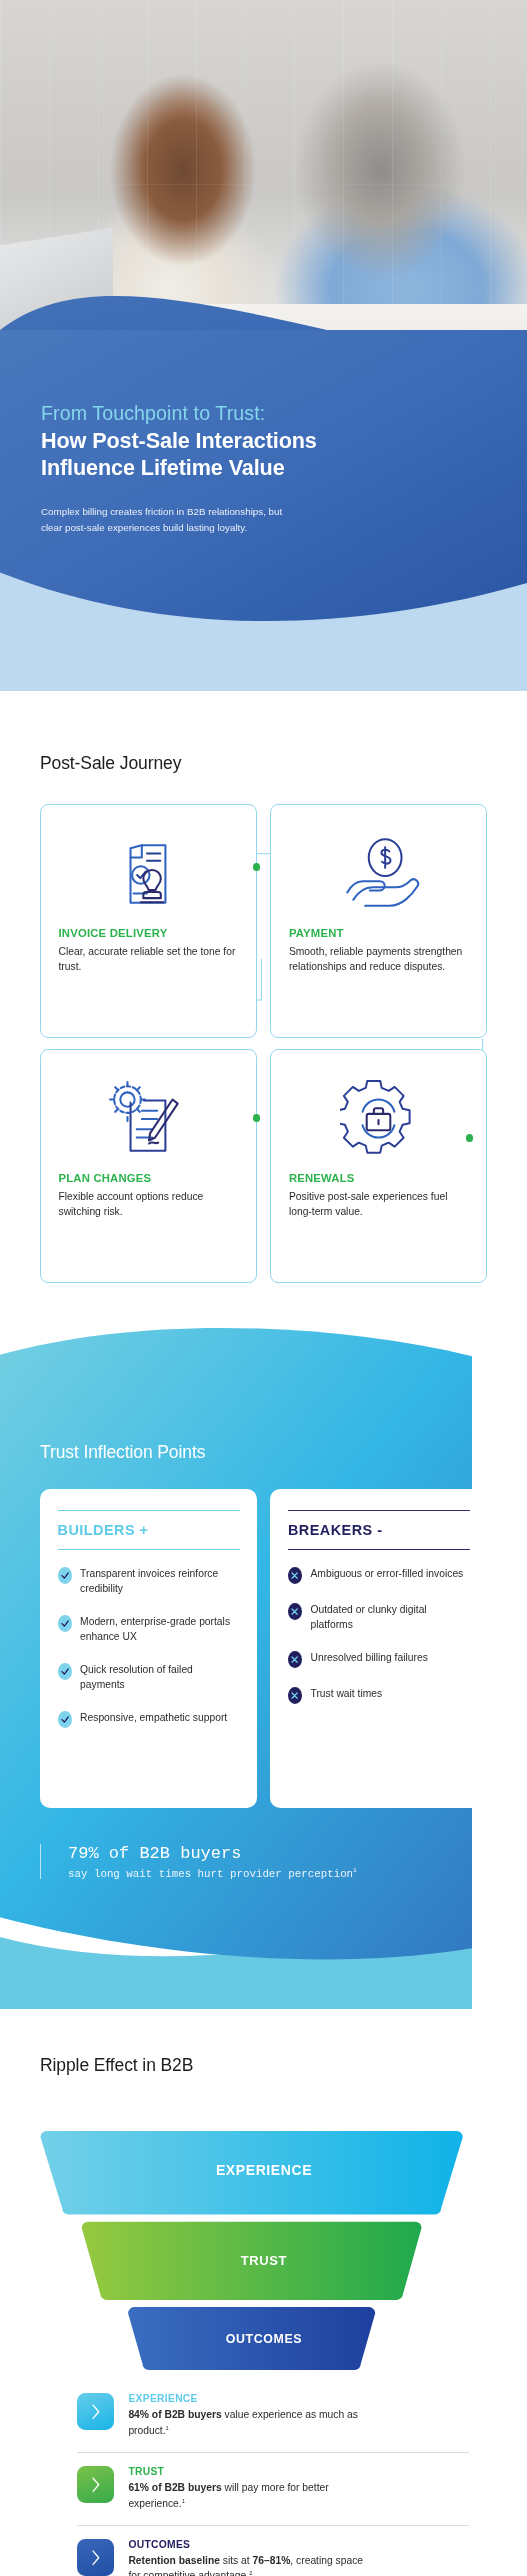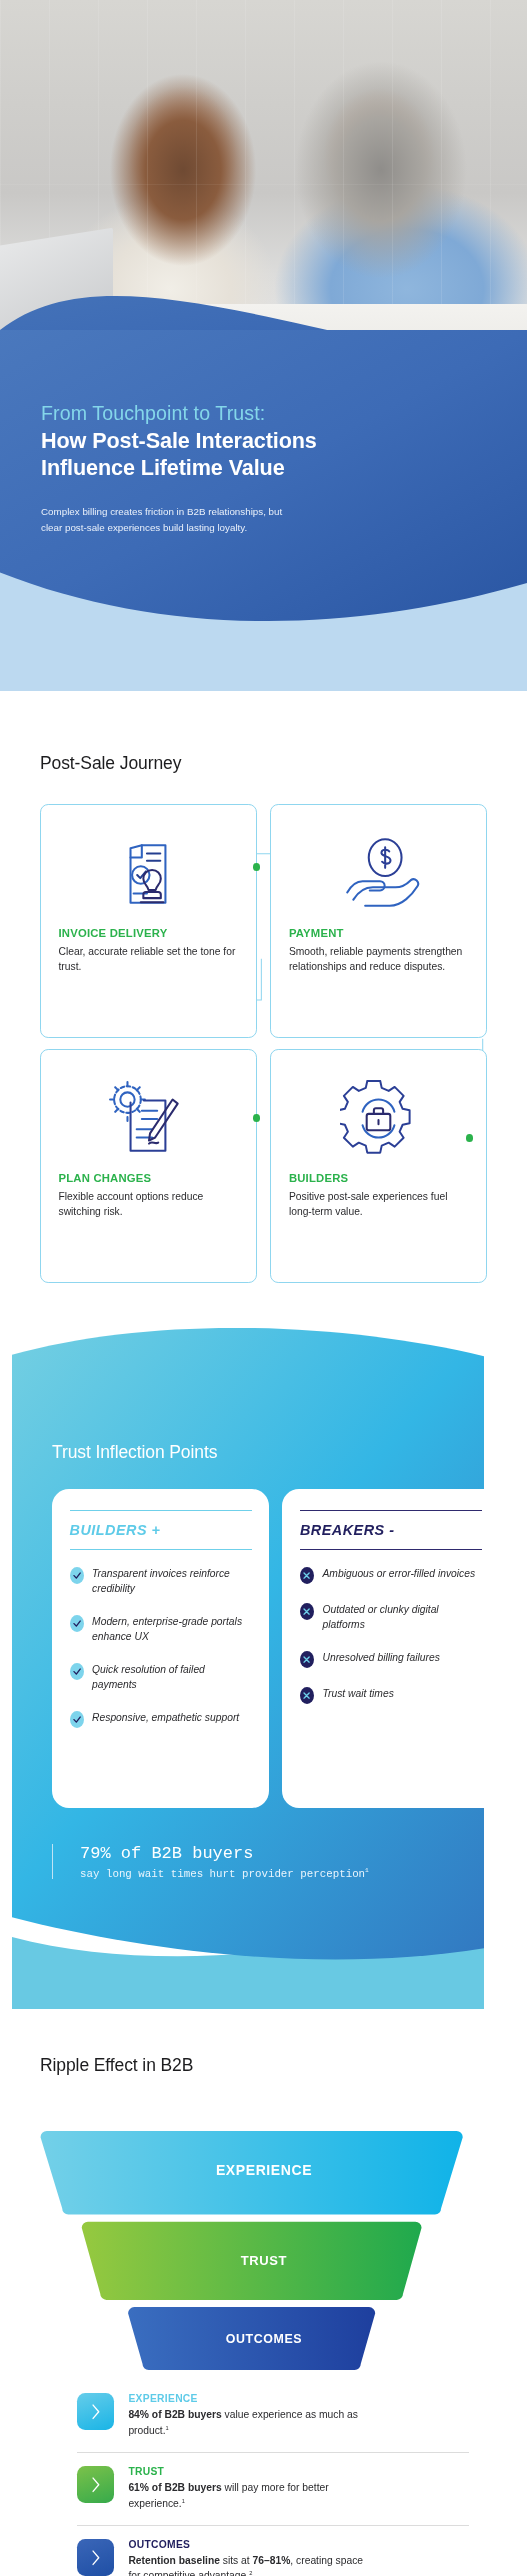--- a/index.html
+++ b/index.html
@@ -64,25 +64,25 @@
     position:relative;width:217px;height:234px;border:0.8px solid #8fd6ef;border-radius:8.2px;background:#fff;
     padding:19.6px 17.5px 14.4px 17.5px;display:flex;flex-direction:column;
   }
   .jicon{height:98px;display:flex;align-items:center;justify-content:center;}
   .jicon svg{display:block;}
   .jlabel{font-size:11.3px;font-weight:700;color:#2bb24c;letter-spacing:0.2px;margin-top:4.1px;}
   .jtext{margin-top:5.2px;font-size:10.3px;line-height:1.46;color:#2b2b2e;}
   .dot{position:absolute;width:6.7px;height:7.7px;border-radius:50%;background:#2bb24c;}
 
   
-  .trust{position:absolute;left:12px;top:1293px;width:472px;height:716px;overflow:hidden;}
+  .trust{position:absolute;left:0;top:1293px;width:472px;height:716px;overflow:hidden;}
   .trust-bg{position:absolute;left:0;top:0;width:528px;height:716px;}
   .trust h2{position:absolute;left:40px;top:149px;}
   .tcards{position:absolute;left:40px;top:196px;width:448px;display:flex;gap:13.4px;}
-  .tcard{width:217px;background:#fff;border-radius:17px;padding:20.6px 17.5px 24px 17.5px;min-height:319px;font-style:italic;}
+  .tcard{width:217px;background:#fff;border-radius:10px;padding:20.6px 17.5px 24px 17.5px;min-height:319px;}
   .tcard .rule{height:1px;background:#6fd0ea;margin-bottom:11.3px;}
   .tcard.breakers .rule{background:#2f2a6e;}
   .tcard h3{font-size:14.4px;font-weight:700;color:#5ecbe8;letter-spacing:0.5px;}
   .tcard.breakers h3{color:#211f5e;}
   .tcard .rule2{height:1px;background:#6fd0ea;margin-top:11.3px;margin-bottom:15.5px;}
   .tcard.breakers .rule2{background:#2f2a6e;}
   .tli{display:flex;gap:8.2px;align-items:flex-start;margin-bottom:17.5px;}
   .tli:last-child{margin-bottom:0;}
   .badge{flex:0 0 auto;width:14.4px;height:17.5px;border-radius:50%;background:#7dd4ec;
     display:flex;align-items:center;justify-content:center;margin-top:1px;}
@@ -241,21 +241,21 @@
           <div class="jicon">
             <svg width="77" height="77" viewBox="0 0 150 150" fill="none" stroke="#2b4ea2" stroke-width="4" stroke-linecap="round" stroke-linejoin="round">
               <path d="M62,6 l26,0 l3,14 l14,6 l12,-8 l18,18 l-8,12 l6,14 l14,3 l0,26 l-14,3 l-6,14 l8,12 l-18,18 l-12,-8 l-14,6 l-3,14 l-26,0 l-3,-14 l-14,-6 l-12,8 l-18,-18 l8,-12 l-6,-14 l-14,-3 l0,-26 l14,-3 l6,-14 l-8,-12 l18,-18 l12,8 l14,-6 Z" transform="translate(-7,-4) scale(0.97)" stroke="#2b3f96"></path>
               <path d="M44,62 a32,32 0 0 1 62,0" stroke="#2f63c0"></path>
               <path d="M44,88 a32,32 0 0 0 62,0" stroke="#2f63c0"></path>
               <rect x="52" y="66" width="46" height="32" rx="4" stroke="#2b2b6e"></rect>
               <path d="M66,66 l0,-7 a4,4 0 0 1 4,-4 l10,0 a4,4 0 0 1 4,4 l0,7" stroke="#2b2b6e"></path>
               <line x1="75" y1="78" x2="75" y2="86" stroke="#2b2b6e"></line>
             </svg>
           </div>
-          <div class="jlabel">BUILDERS</div>
+          <div class="jlabel">RENEWALS</div>
           <div class="jtext">Positive post-sale experiences fuel long-term value.</div>
         </div>
       </div>
     </div>
   </section>
 
   <section class="trust">
     <svg class="trust-bg" viewBox="0 0 1024 1390" preserveAspectRatio="none">
       <defs>
         <linearGradient id="gTrust" x1="0" y1="0" x2="1" y2="1">

